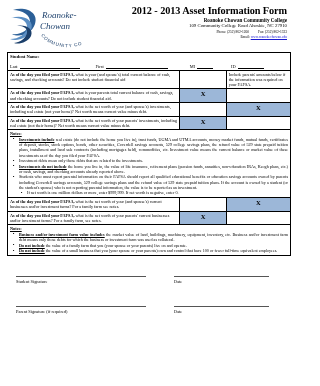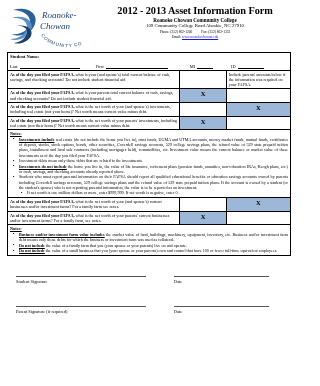--- a/index.html
+++ b/index.html
@@ -10,21 +10,21 @@
     font-family:"Liberation Serif", serif;
     color:#000;
     overflow:hidden;
   }
   .page{position:relative;width:298px;height:386px;box-sizing:border-box;padding:3px 7px 0 7px;}
 
   
   .header{display:flex;align-items:flex-start;height:47px;}
   .logo-wrap{width:96px;height:46px;position:relative;flex:0 0 96px;text-align:right;}
   .logo-svg{position:absolute;left:2px;top:1px;}
-  .title-block{flex:1;text-align:center;padding-top:2px;padding-right:4px;}
+  .title-block{flex:1;text-align:right;padding-top:2px;padding-right:4px;}
   .doc-title{font-size:10.3px;font-weight:bold;letter-spacing:-0.1px;line-height:11px;}
   .college{font-size:5.1px;font-weight:bold;line-height:6.2px;margin-top:1px;}
   .address{font-size:4.8px;line-height:6px;}
   .contact{font-size:3.5px;line-height:5px;margin-top:0.5px;}
   .contact .sp{display:inline-block;width:9px;}
   .emailline{font-size:3.5px;line-height:5px;}
   .emailline a,.emailline .email{color:#1a1ad0;text-decoration:underline;}
 
   
   .tbl{width:284px;border-collapse:collapse;table-layout:fixed;margin-top:2px;}

